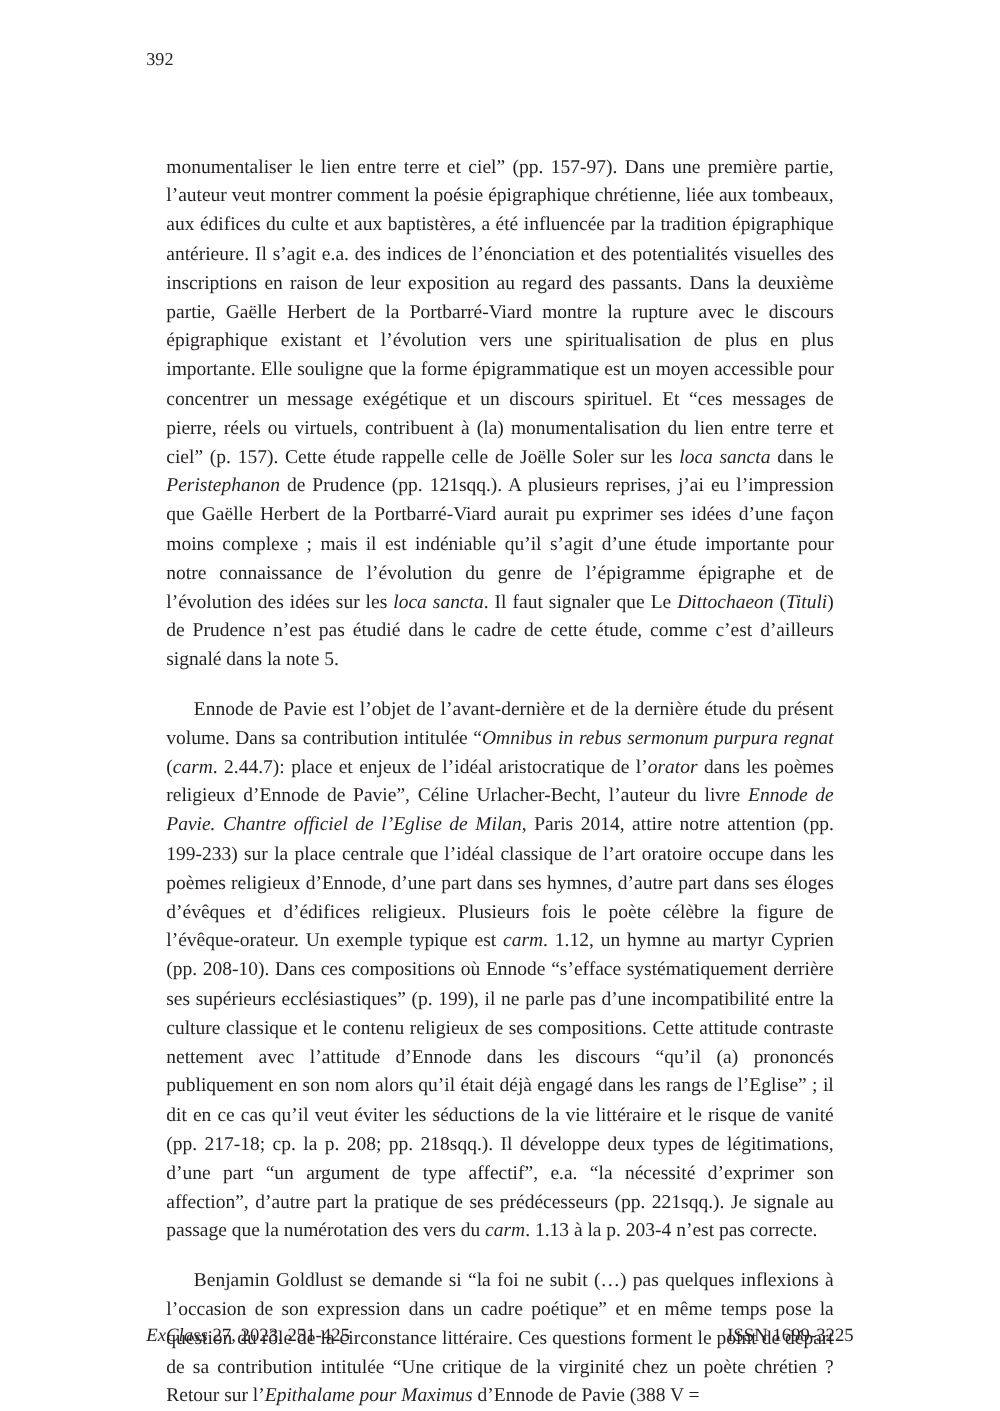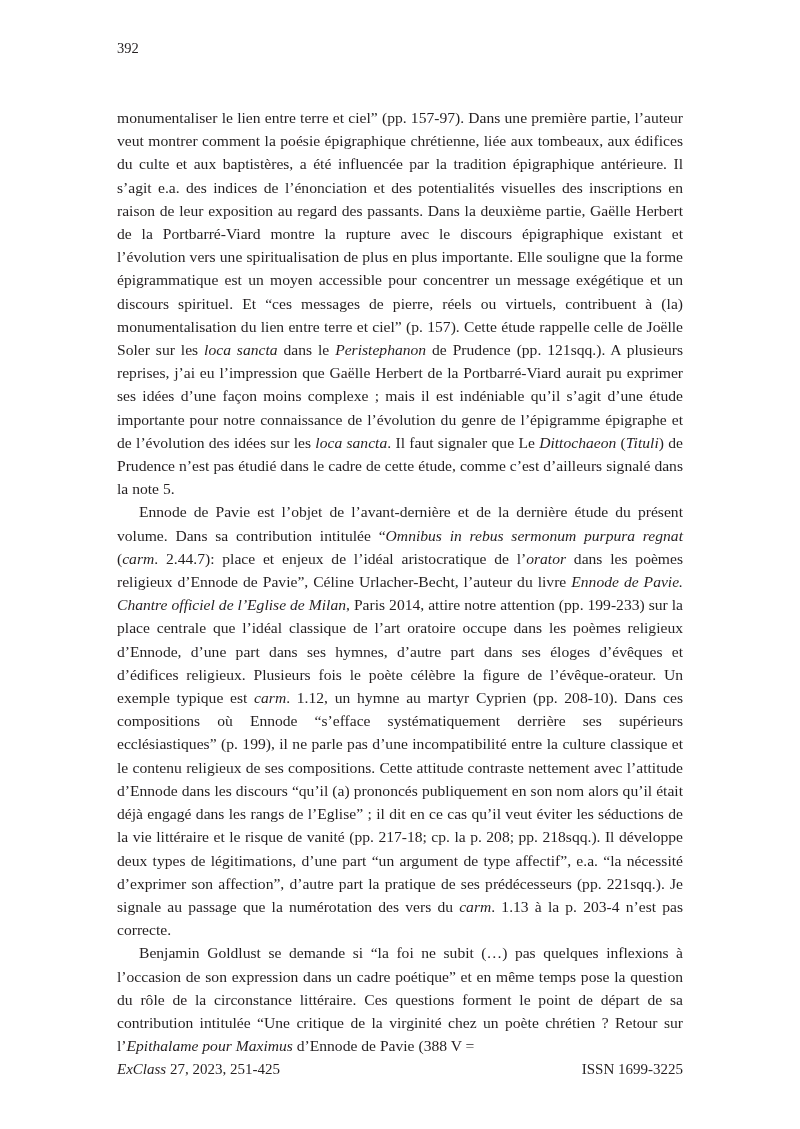--- a/index.html
+++ b/index.html
@@ -2,21 +2,21 @@
 <html><head>
 <meta charset="utf-8">
 <style>
   html, body { margin: 0; padding: 0; background: #ffffff; }
   body { width: 800px; height: 1129px; position: relative; overflow: hidden;
          font-family: "Liberation Serif", "DejaVu Serif", serif; color: #231f20; }
   .header { position: absolute; top: 40px; left: 117px; width: 566px; height: 22px; font-size: 14.5px; }
   .page-num { position: absolute; left: 0; top: 0; }
   .running-head { position: absolute; left: 0; right: 0; top: 0; text-align: center; font-variant: small-caps; letter-spacing: 0.2px; }
   .body-text { position: absolute; top: 106px; left: 117px; width: 566px; font-size: 15.6px; line-height: 23.2px; text-align: justify; hyphens: none; }
-  .body-text p { margin: 0; }
+  .body-text p { margin: 16px; }
   .body-text p.indent { text-indent: 22px; }
   .footer { position: absolute; top: 1061px; left: 117px; width: 566px; height: 20px; font-size: 15px; }
   .footer-left { position: absolute; left: 0; top: 0; }
   .footer-right { position: absolute; right: 0; top: 0; }
   i { font-style: italic; }
 </style>
 </head>
 <body>
 
 <div class="header">

